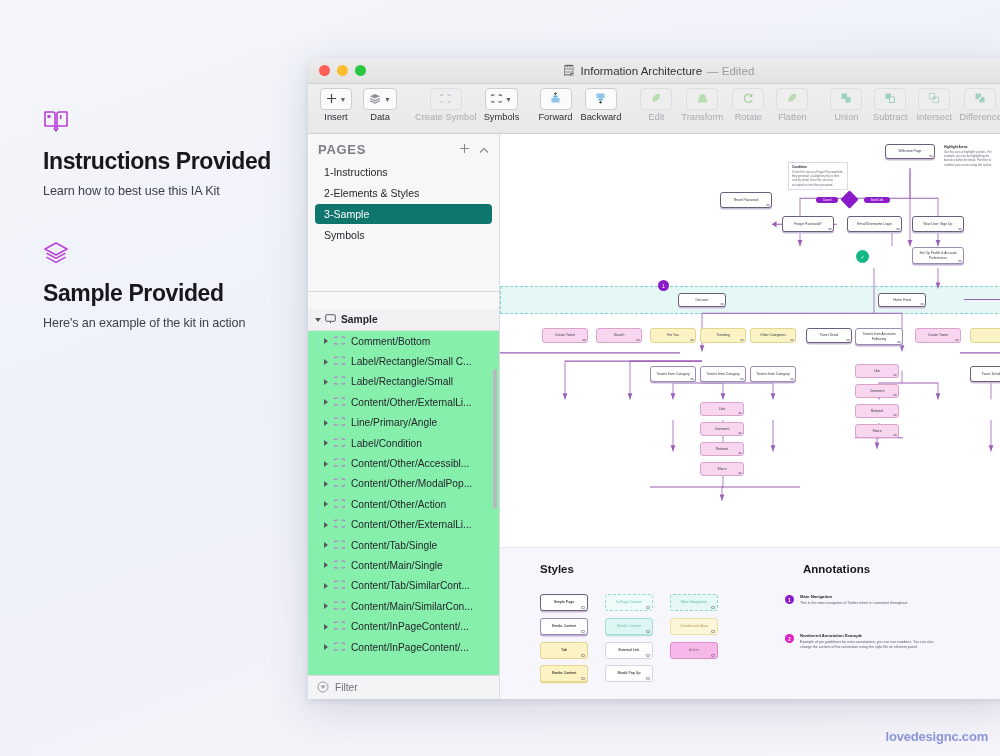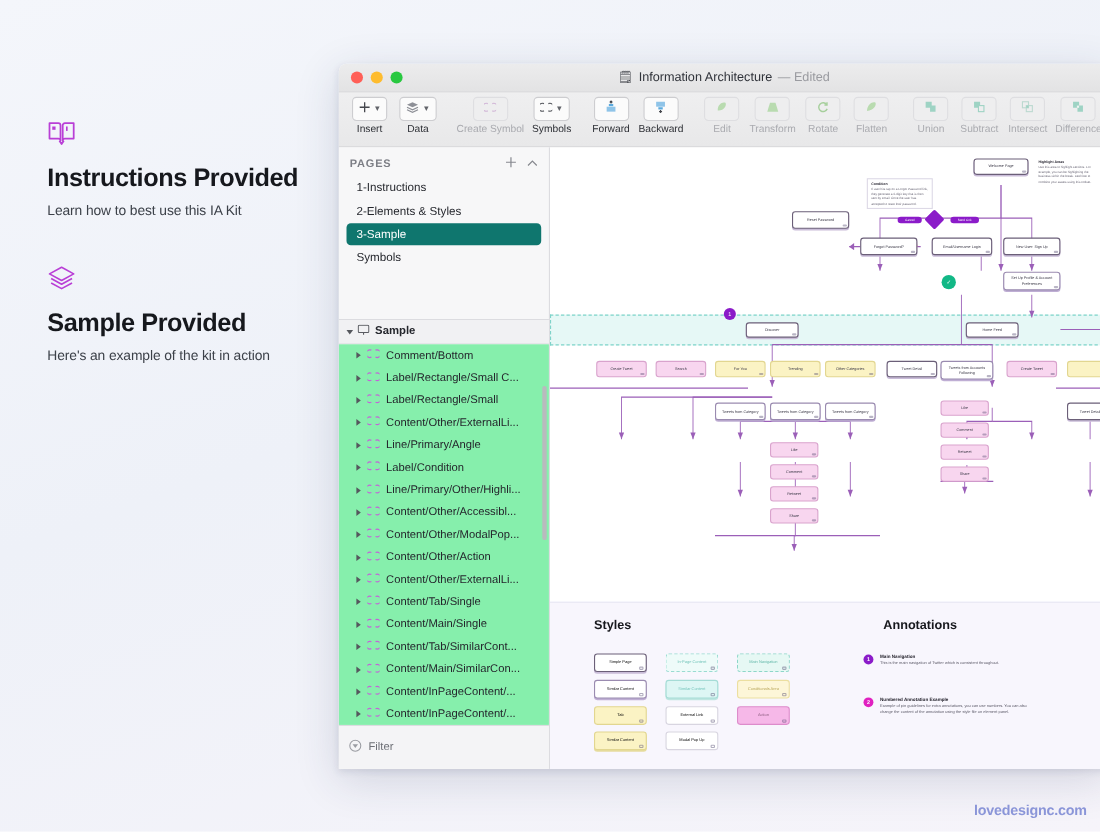--- a/index.html
+++ b/index.html
@@ -81,53 +81,54 @@
   
   .lpanel {
     width: 192px; background: #f7f7f8;
     border-right: 1px solid #dcdce0;
     display: flex; flex-direction: column;
   }
   .pages-head {
     display: flex; align-items: center; justify-content: space-between;
     padding: 8px 10px 4px 10px;
   }
-  .pages-title { font-size: 10px; font-weight: bold; letter-spacing: 0.7px; color: #7c7e85; }
+  .pages-title { font-size: 13px; font-weight: bold; letter-spacing: 0.7px; color: #7c7e85; }
   .pages-actions { display: flex; gap: 9px; align-items: center; color: #86888e; font-size: 11px; }
   .page-item {
     height: 20px; margin: 1px 7px; padding: 0 9px;
     display: flex; align-items: center; border-radius: 4px;
     font-size: 10.6px; color: #26282e;
   }
   .page-item.active { background: #0f766e; color: #ffffff; }
   .pages-spacer { flex: 0 0 45px; }
 
   .layers-sep { height: 1px; background: #dcdce0; }
   .layer-root {
     display: flex; align-items: center; gap: 5px;
     height: 22px; padding: 0 8px; font-size: 10.3px;
     font-weight: bold; color: #24262c; background: #f1f1f3;
     border-bottom: 1px solid #e2e2e6;
+    margin-top: 17px;
   }
   .layers-list { flex: 1; overflow: hidden; position: relative; background: #86efac; }
   .layer-row {
     display: flex; align-items: center; gap: 6px;
     height: 20.4px; padding: 0 8px 0 16px; font-size: 10.2px; color: #24262c;
     white-space: nowrap;
   }
   .tri { width: 0; height: 0; border-left: 4.5px solid #55575d;
          border-top: 3.5px solid transparent; border-bottom: 3.5px solid transparent; flex: none; }
   .sym-icon { flex: none; }
   .layer-name { overflow: hidden; text-overflow: ellipsis; }
   .lscroll {
     position: absolute; right: 2px; top: 38px; width: 4px; height: 140px;
     background: #b9babe; border-radius: 2px;
   }
   .filterbar {
-    height: 40px; border-top: 1px solid #dcdce0; background: #f4f4f6;
+    height: 24px; border-top: 1px solid #dcdce0; background: #f4f4f6;
     display: flex; align-items: center; gap: 6px; padding: 0 9px;
   }
   .filter-text { font-size: 10.2px; color: #6e7077; }
 
   
   .canvas { flex: 1; position: relative; background: #ffffff; overflow: hidden; }
   .diagram { position: absolute; inset: 0; }
   .legendzone {
     position: absolute; left: 0; right: 0; bottom: 0; height: 152px;
     background: #f8f6fd; border-top: 1px solid #e8e6f3;
@@ -516,27 +517,20 @@
           </div>
 
         <div class="layer-row">
             <span class="tri"></span>
             <span class="sym-icon"><svg width="11" height="11" viewBox="0 0 11 11">
                 <path d="M3.6 2.3a3.5 3.5 0 100 6.4M7.4 8.7a3.5 3.5 0 100-6.4" stroke="#c264d8" stroke-width="1.1" fill="none"></path>
               </svg></span>
             <span class="layer-name">Label/Condition</span>
           </div>
 
-        <div class="layer-row">
-            <span class="tri"></span>
-            <span class="sym-icon"><svg width="11" height="11" viewBox="0 0 11 11">
-                <path d="M3.6 2.3a3.5 3.5 0 100 6.4M7.4 8.7a3.5 3.5 0 100-6.4" stroke="#c264d8" stroke-width="1.1" fill="none"></path>
-              </svg></span>
-            <span class="layer-name">Line/Primary/Other/Highli...</span>
-          </div>
 
 
         <div class="layer-row">
             <span class="tri"></span>
             <span class="sym-icon"><svg width="11" height="11" viewBox="0 0 11 11">
                 <path d="M3.6 2.3a3.5 3.5 0 100 6.4M7.4 8.7a3.5 3.5 0 100-6.4" stroke="#c264d8" stroke-width="1.1" fill="none"></path>
               </svg></span>
             <span class="layer-name">Content/Other/Accessibl...</span>
           </div>
 

